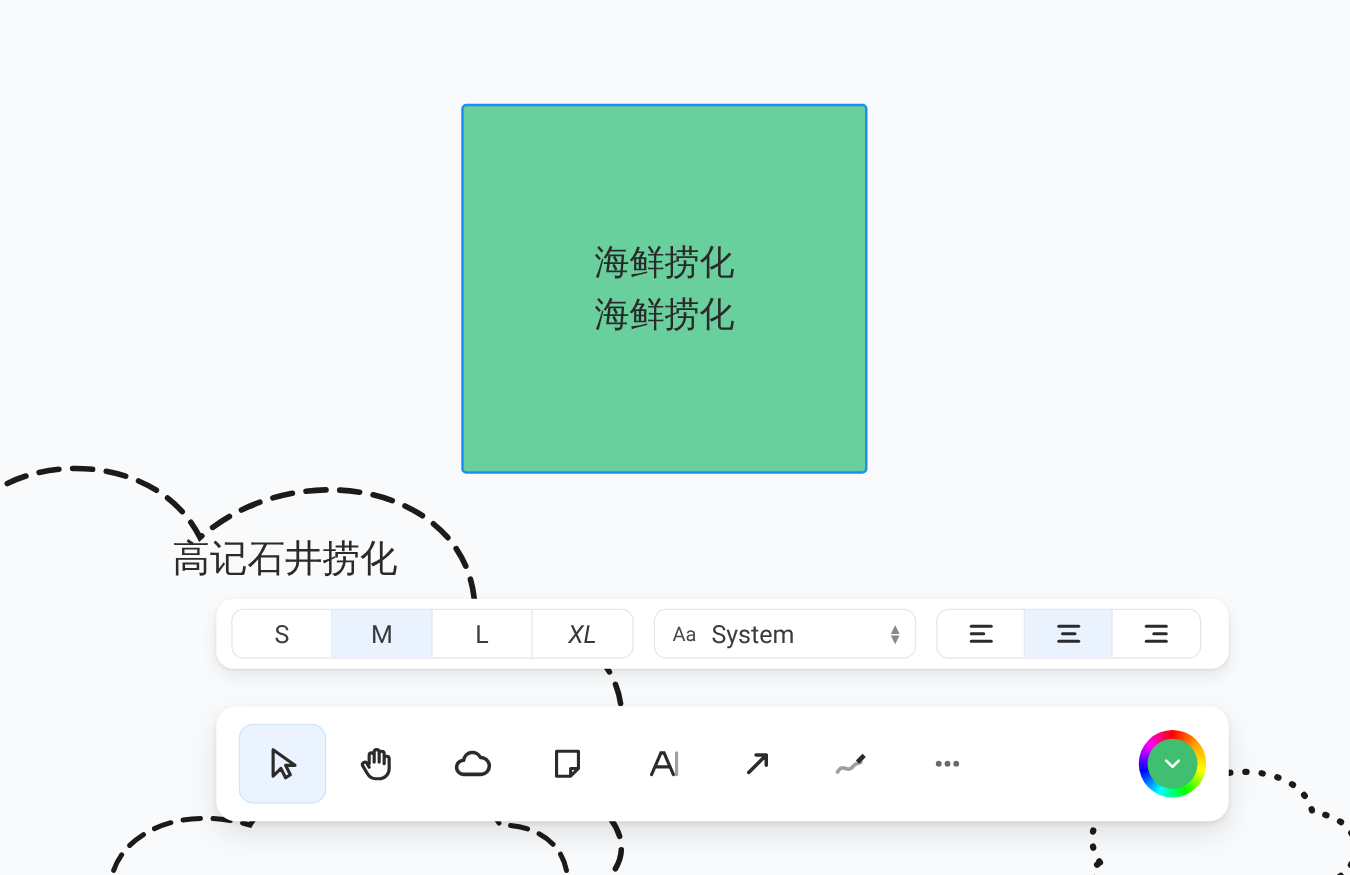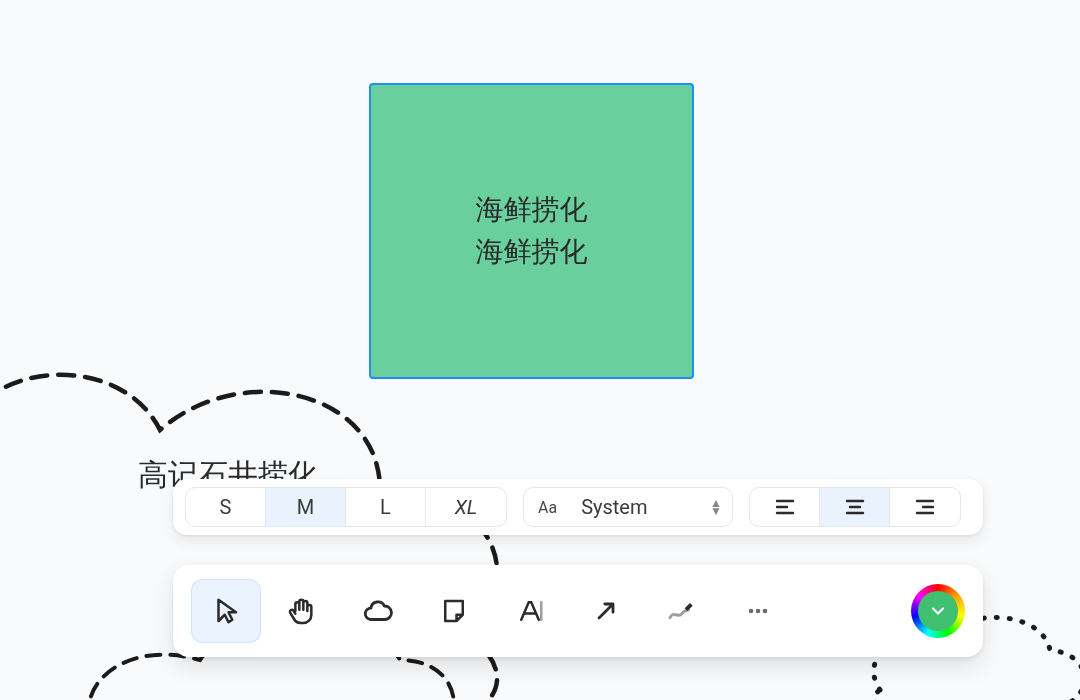--- a/index.html
+++ b/index.html
@@ -40,21 +40,20 @@
     height: 460px;
     pointer-events: none;
   }
   .cloud-label {
     position: absolute;
     left: 138px;
     top: 427px;
     font-size: 30px;
     color: #2a2a2a;
     white-space: nowrap;
-    margin-top: 28px;
   }
 
   
   .dots-cloud {
     position: absolute;
     right: -10px;
     bottom: -20px;
     width: 240px;
     height: 120px;
     pointer-events: none;
@@ -110,21 +109,21 @@
   .seg-btn.selected { background: #e9f2fd; }
 
   .font-select {
     flex: 0 0 210px;
     height: 40px;
     border: 1px solid #e4e6eb;
     border-radius: 10px;
     display: flex;
     align-items: center;
     padding: 0 10px 0 14px;
-    gap: 24px;
+    gap: 12px;
     cursor: pointer;
     color: #3b3b3b;
     font-size: 20px;
     text-align: right;
   }
   .font-select .aa { font-size: 16px; color: #4a4a4a; }
   .font-select .spacer { flex: 1; }
   .ud-arrows { color: #888; font-size: 12px; line-height: 8px; display:flex; flex-direction:column; gap:0; }
 
   

